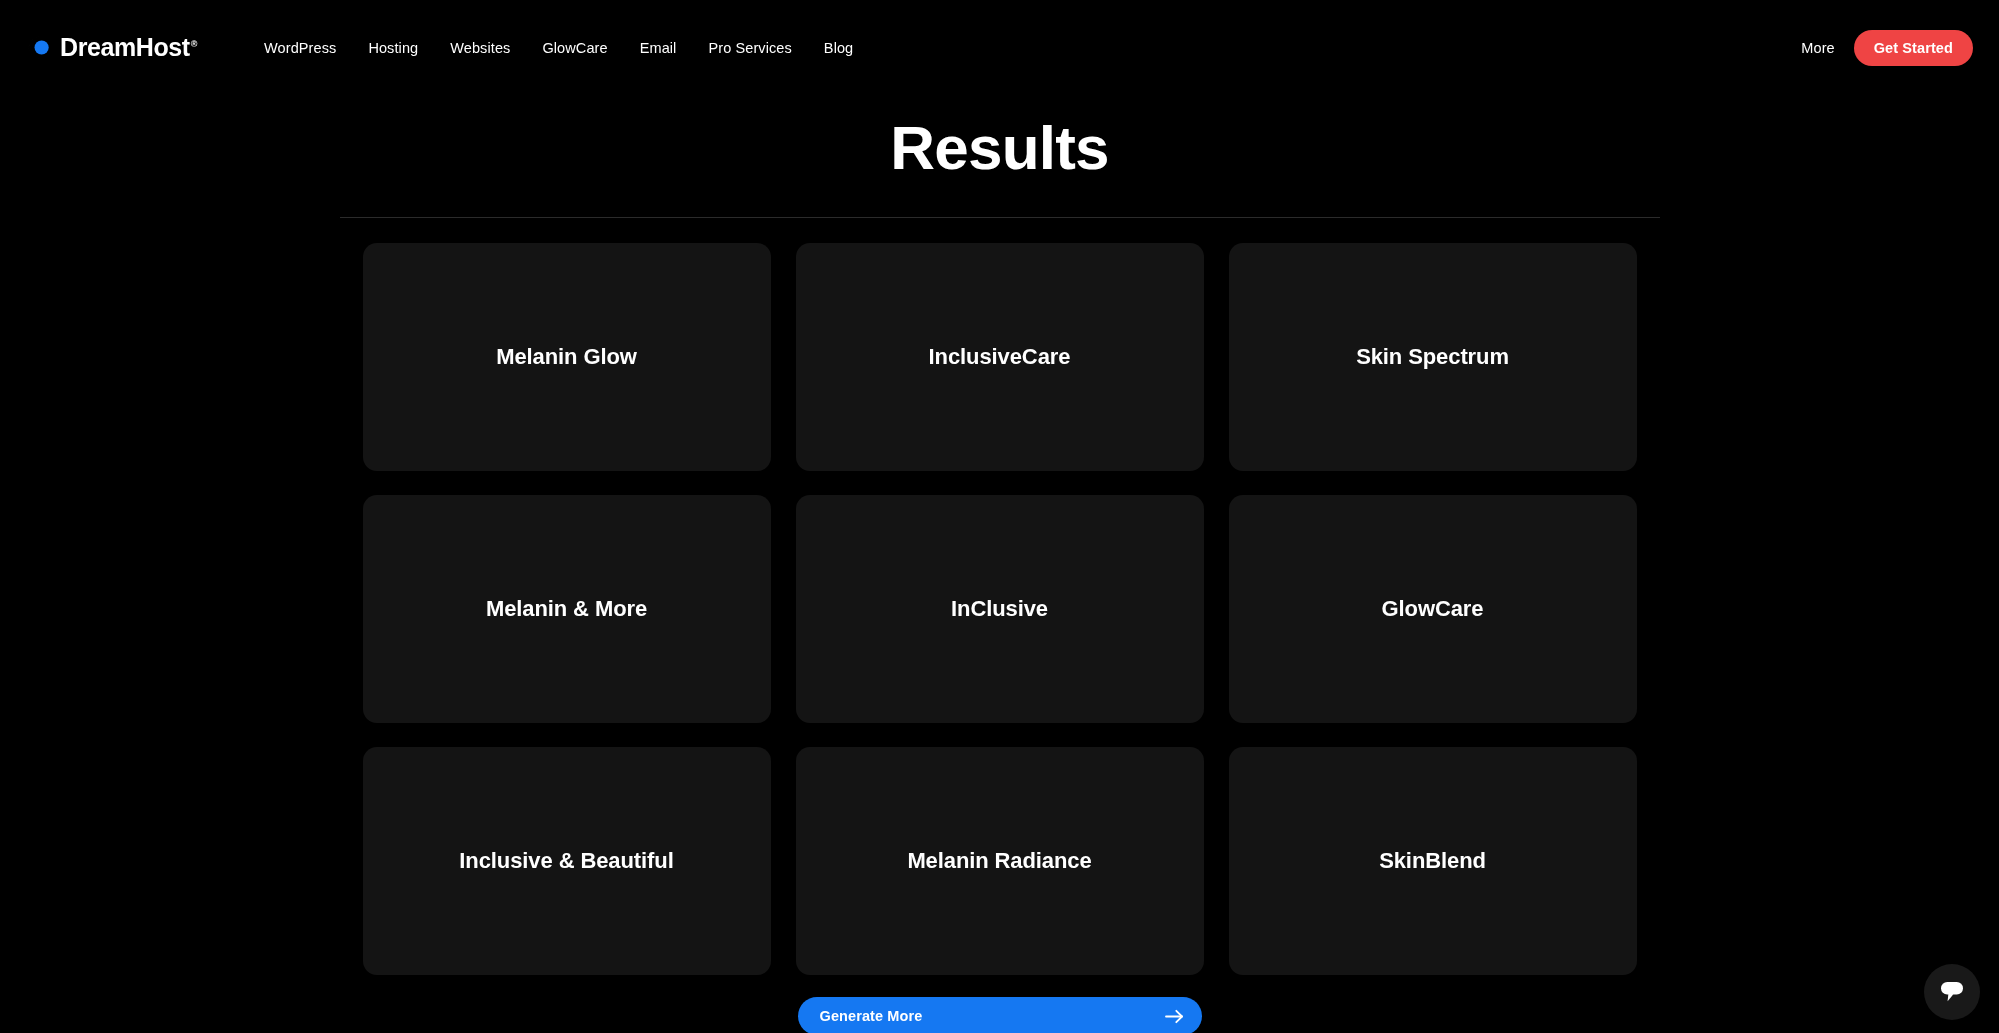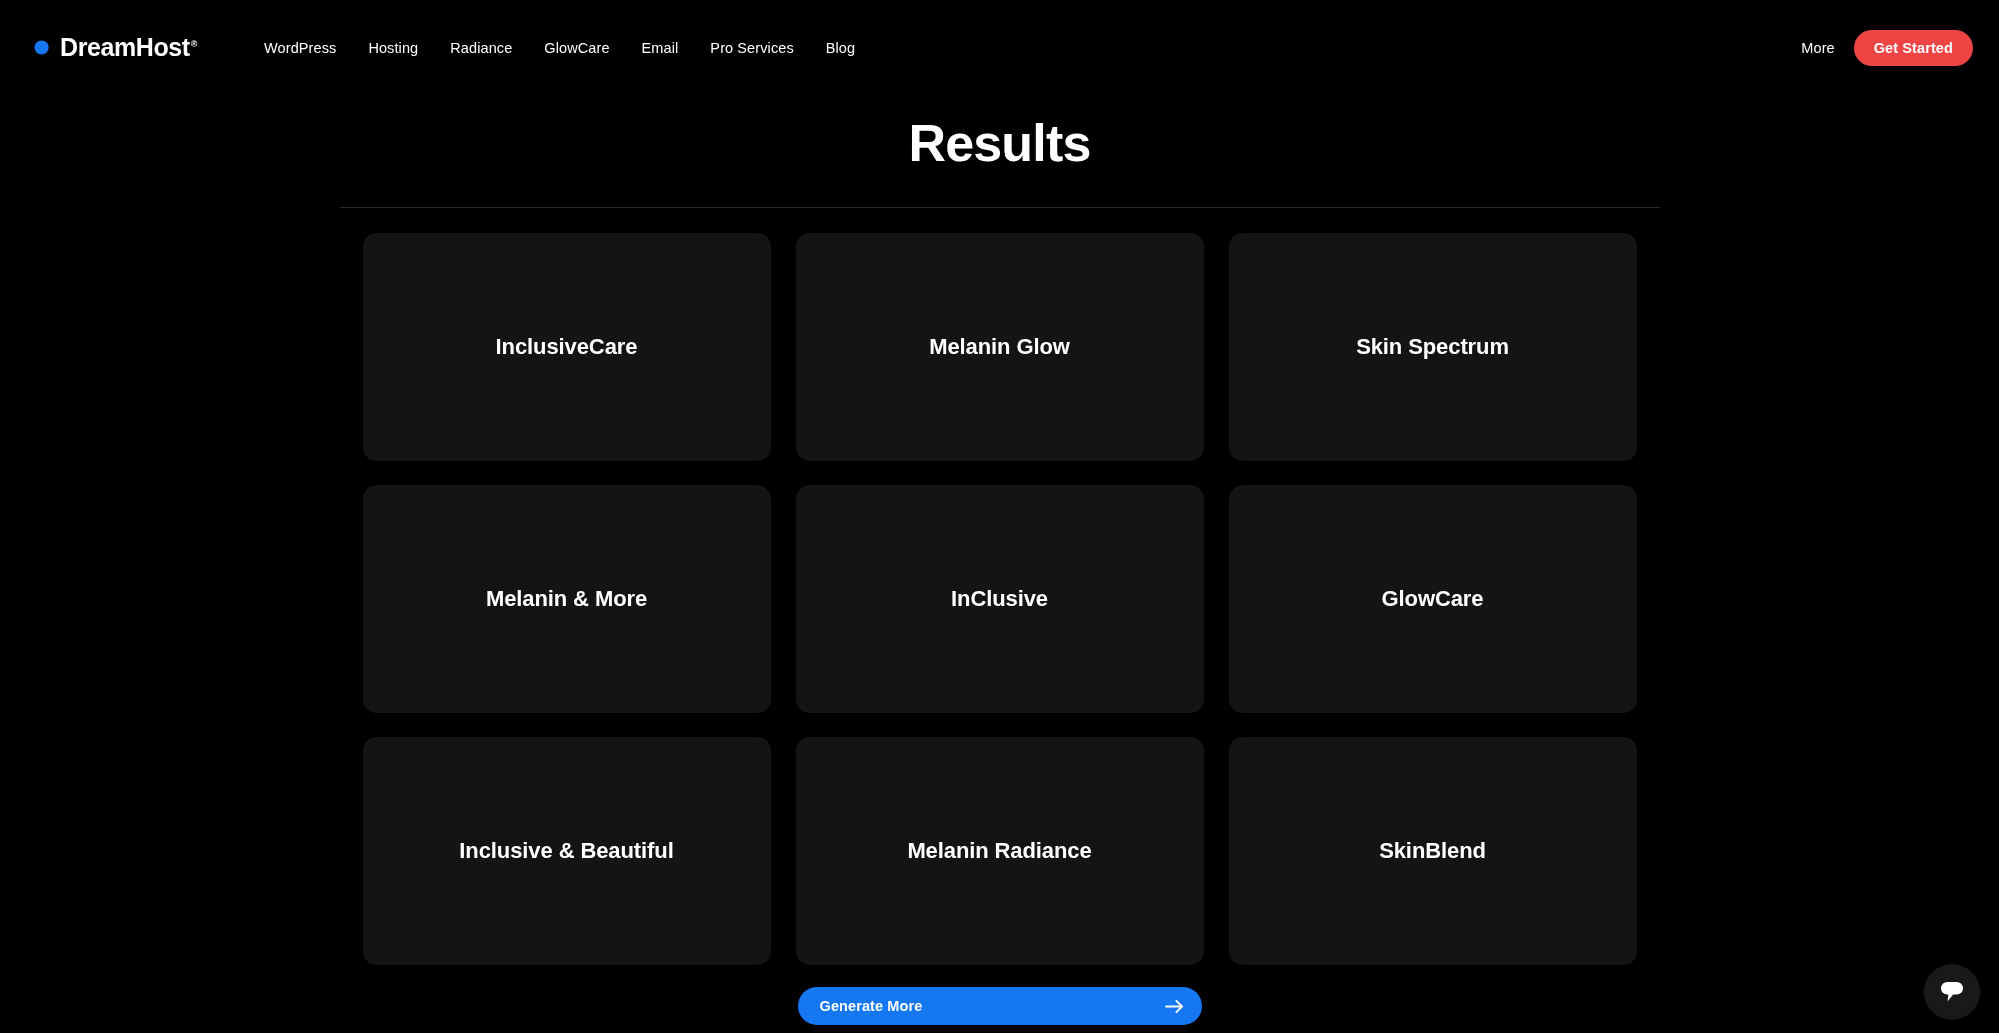--- a/index.html
+++ b/index.html
@@ -114,21 +114,21 @@
   
   .page {
     position: absolute;
     top: 71px; left: 0;
     width: 1999px;
     height: 962px;
   }
 
   .page-title {
     text-align: center;
-    font-size: 52px;
+    font-size: 62px;
     font-weight: 700;
     letter-spacing: -0.8px;
     line-height: 1;
     color: #ffffff;
     margin-top: 46px;
   }
 
   .title-rule {
     width: 1320px;
     height: 1px;
@@ -221,45 +221,45 @@
         <path d="M11.5 0.8 A10.7 10.7 0 1 0 11.5 22.2 A8.2 8.2 0 1 1 11.5 0.8 Z" fill="#ffffff"></path>
         <circle cx="13.6" cy="11.5" r="7.1" fill="#1578f2"></circle>
       </svg>
     </span>
     <span class="brand-wordmark"><span>DreamHost</span><span class="brand-tm">®</span></span>
   </a>
 
   <nav class="main-nav">
     <a class="nav-link">WordPress</a>
     <a class="nav-link">Hosting</a>
-    <a class="nav-link">Radiance</a>
+    <a class="nav-link">Websites</a>
     <a class="nav-link">GlowCare</a>
     <a class="nav-link">Email</a>
     <a class="nav-link">Pro Services</a>
     <a class="nav-link">Blog</a>
   </nav>
 
   <div class="header-right">
     <a class="login-link">More</a>
     <button class="cta-button">Get Started</button>
   </div>
 </header>
 
 <main class="page">
 
   <h1 class="page-title">Results</h1>
 
   <div class="title-rule"></div>
 
   <section class="results-grid">
     <div class="result-card">
+      <span class="result-card-label">Melanin Glow</span>
+    </div>
+    <div class="result-card">
       <span class="result-card-label">InclusiveCare</span>
-    </div>
-    <div class="result-card">
-      <span class="result-card-label">Melanin Glow</span>
     </div>
     <div class="result-card">
       <span class="result-card-label">Skin Spectrum</span>
     </div>
     <div class="result-card">
       <span class="result-card-label">Melanin &amp; More</span>
     </div>
     <div class="result-card">
       <span class="result-card-label">InClusive</span>
     </div>

